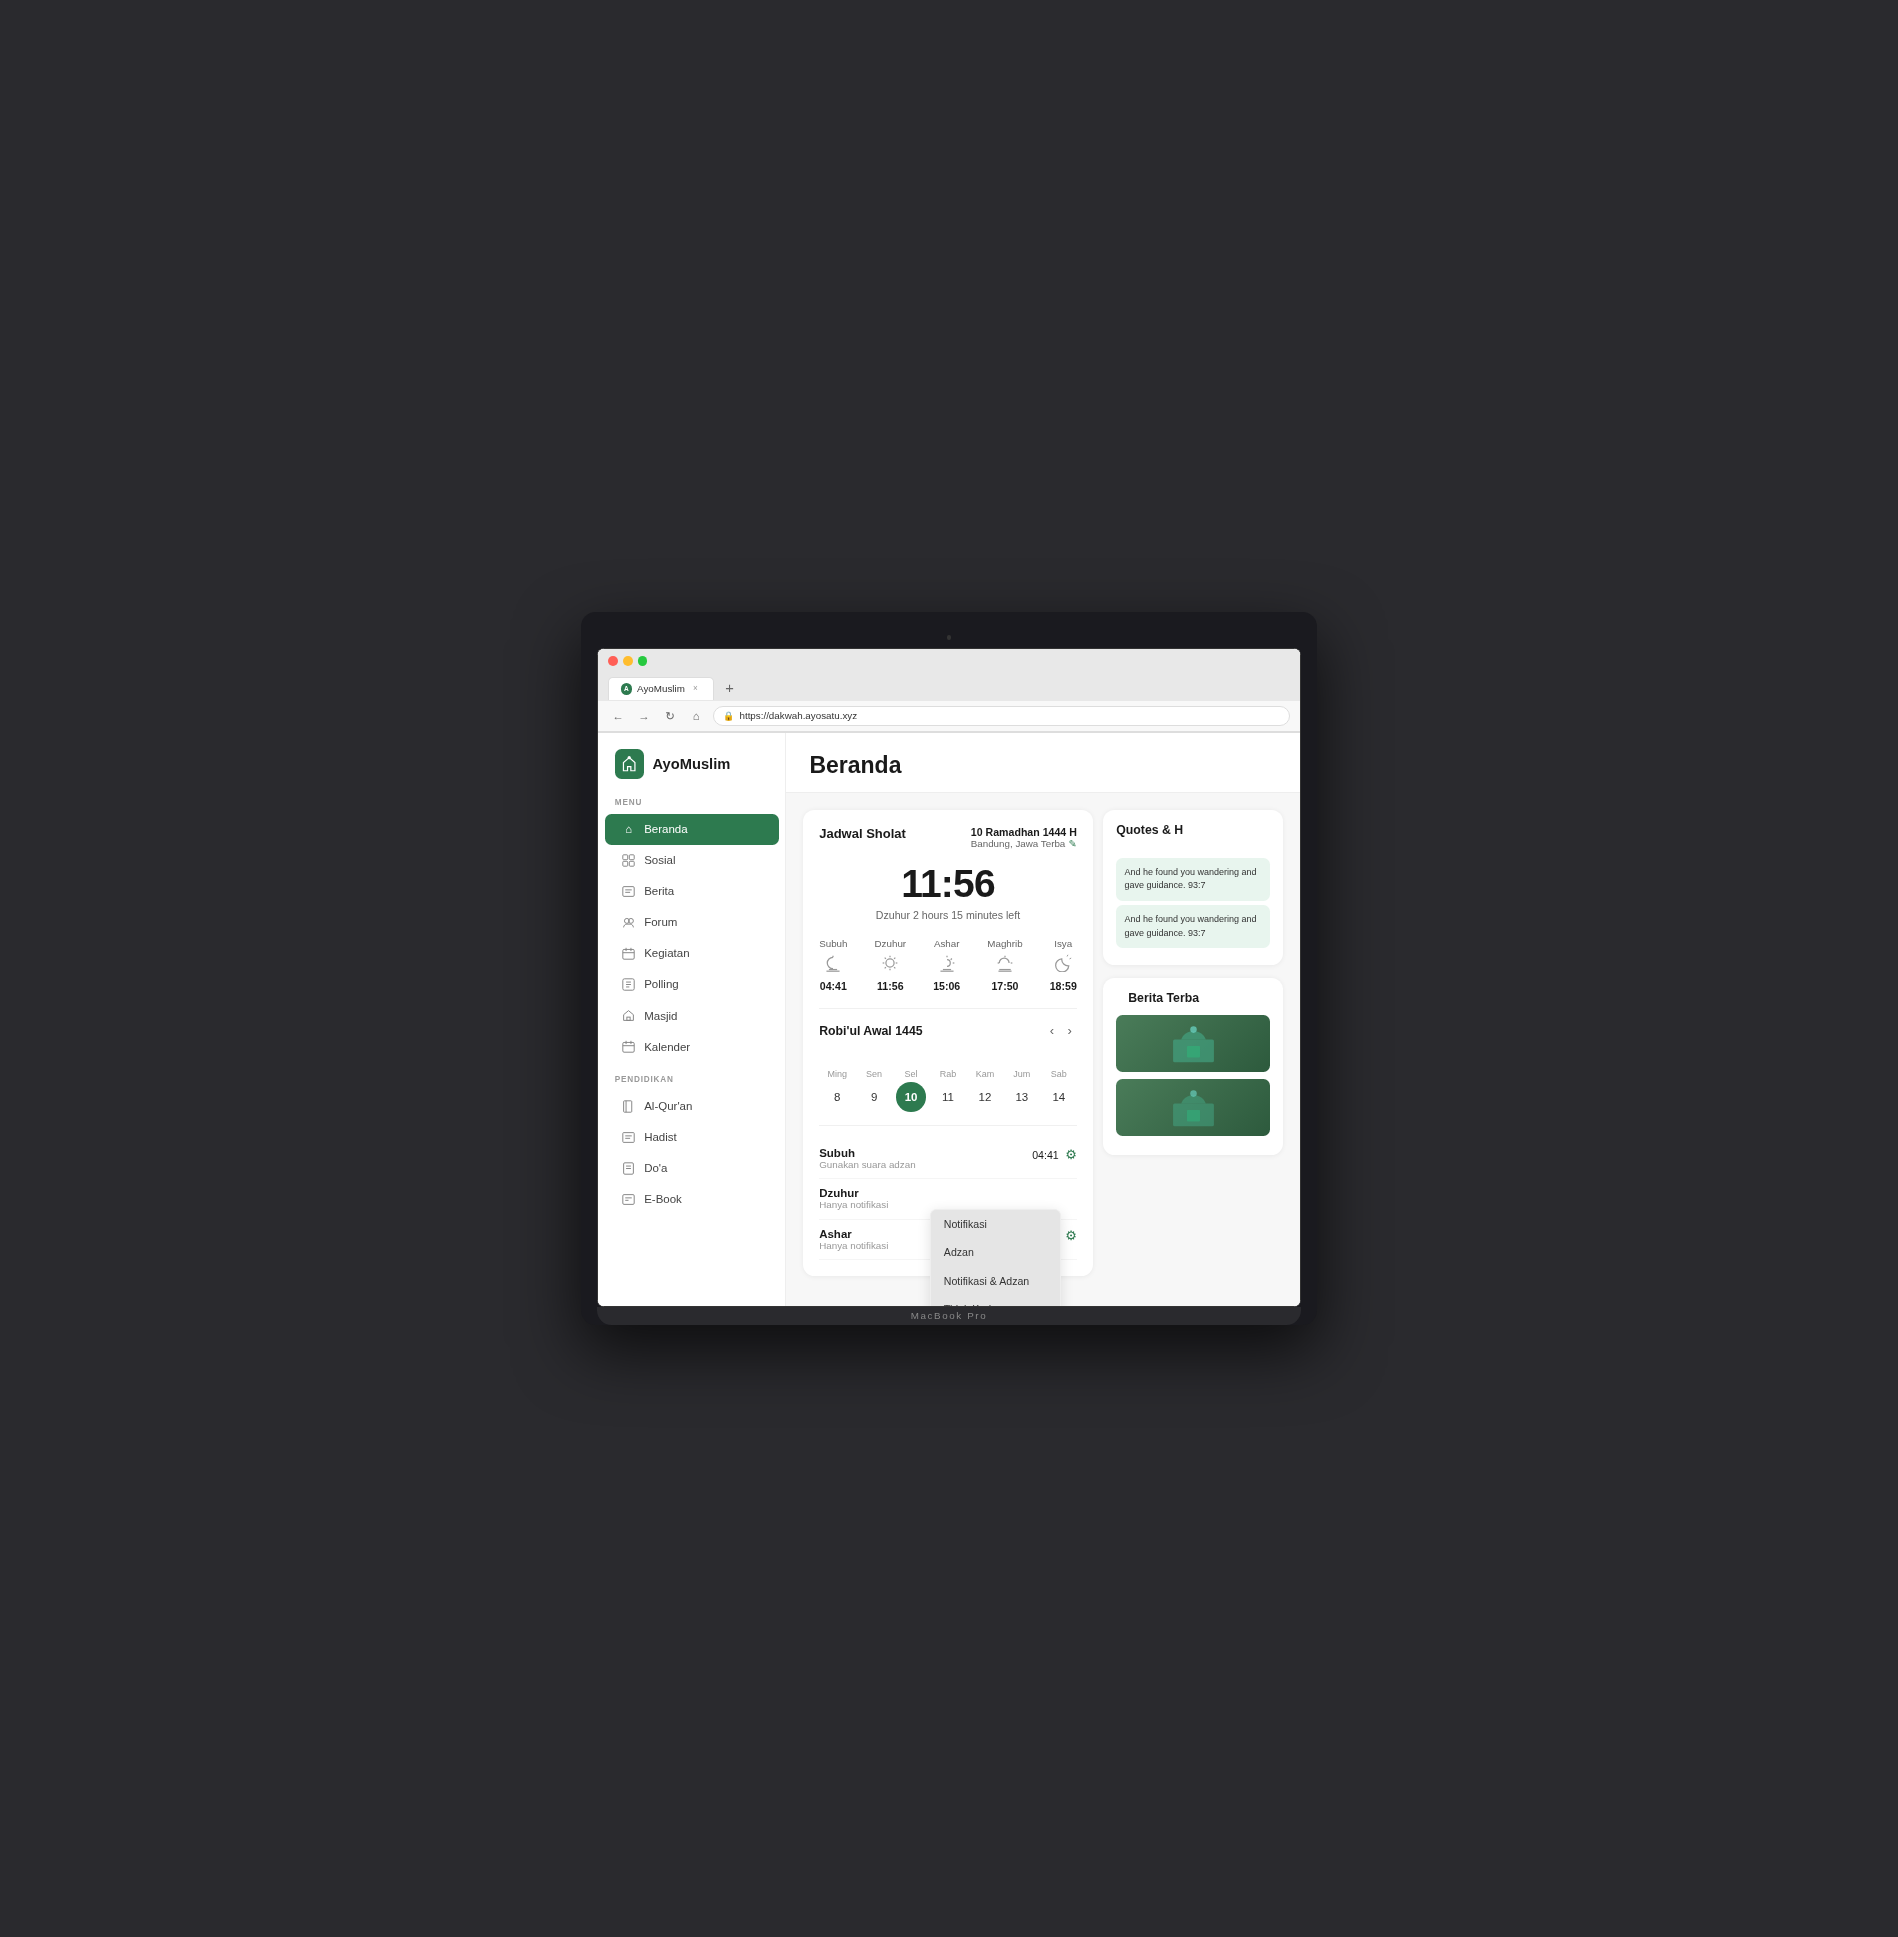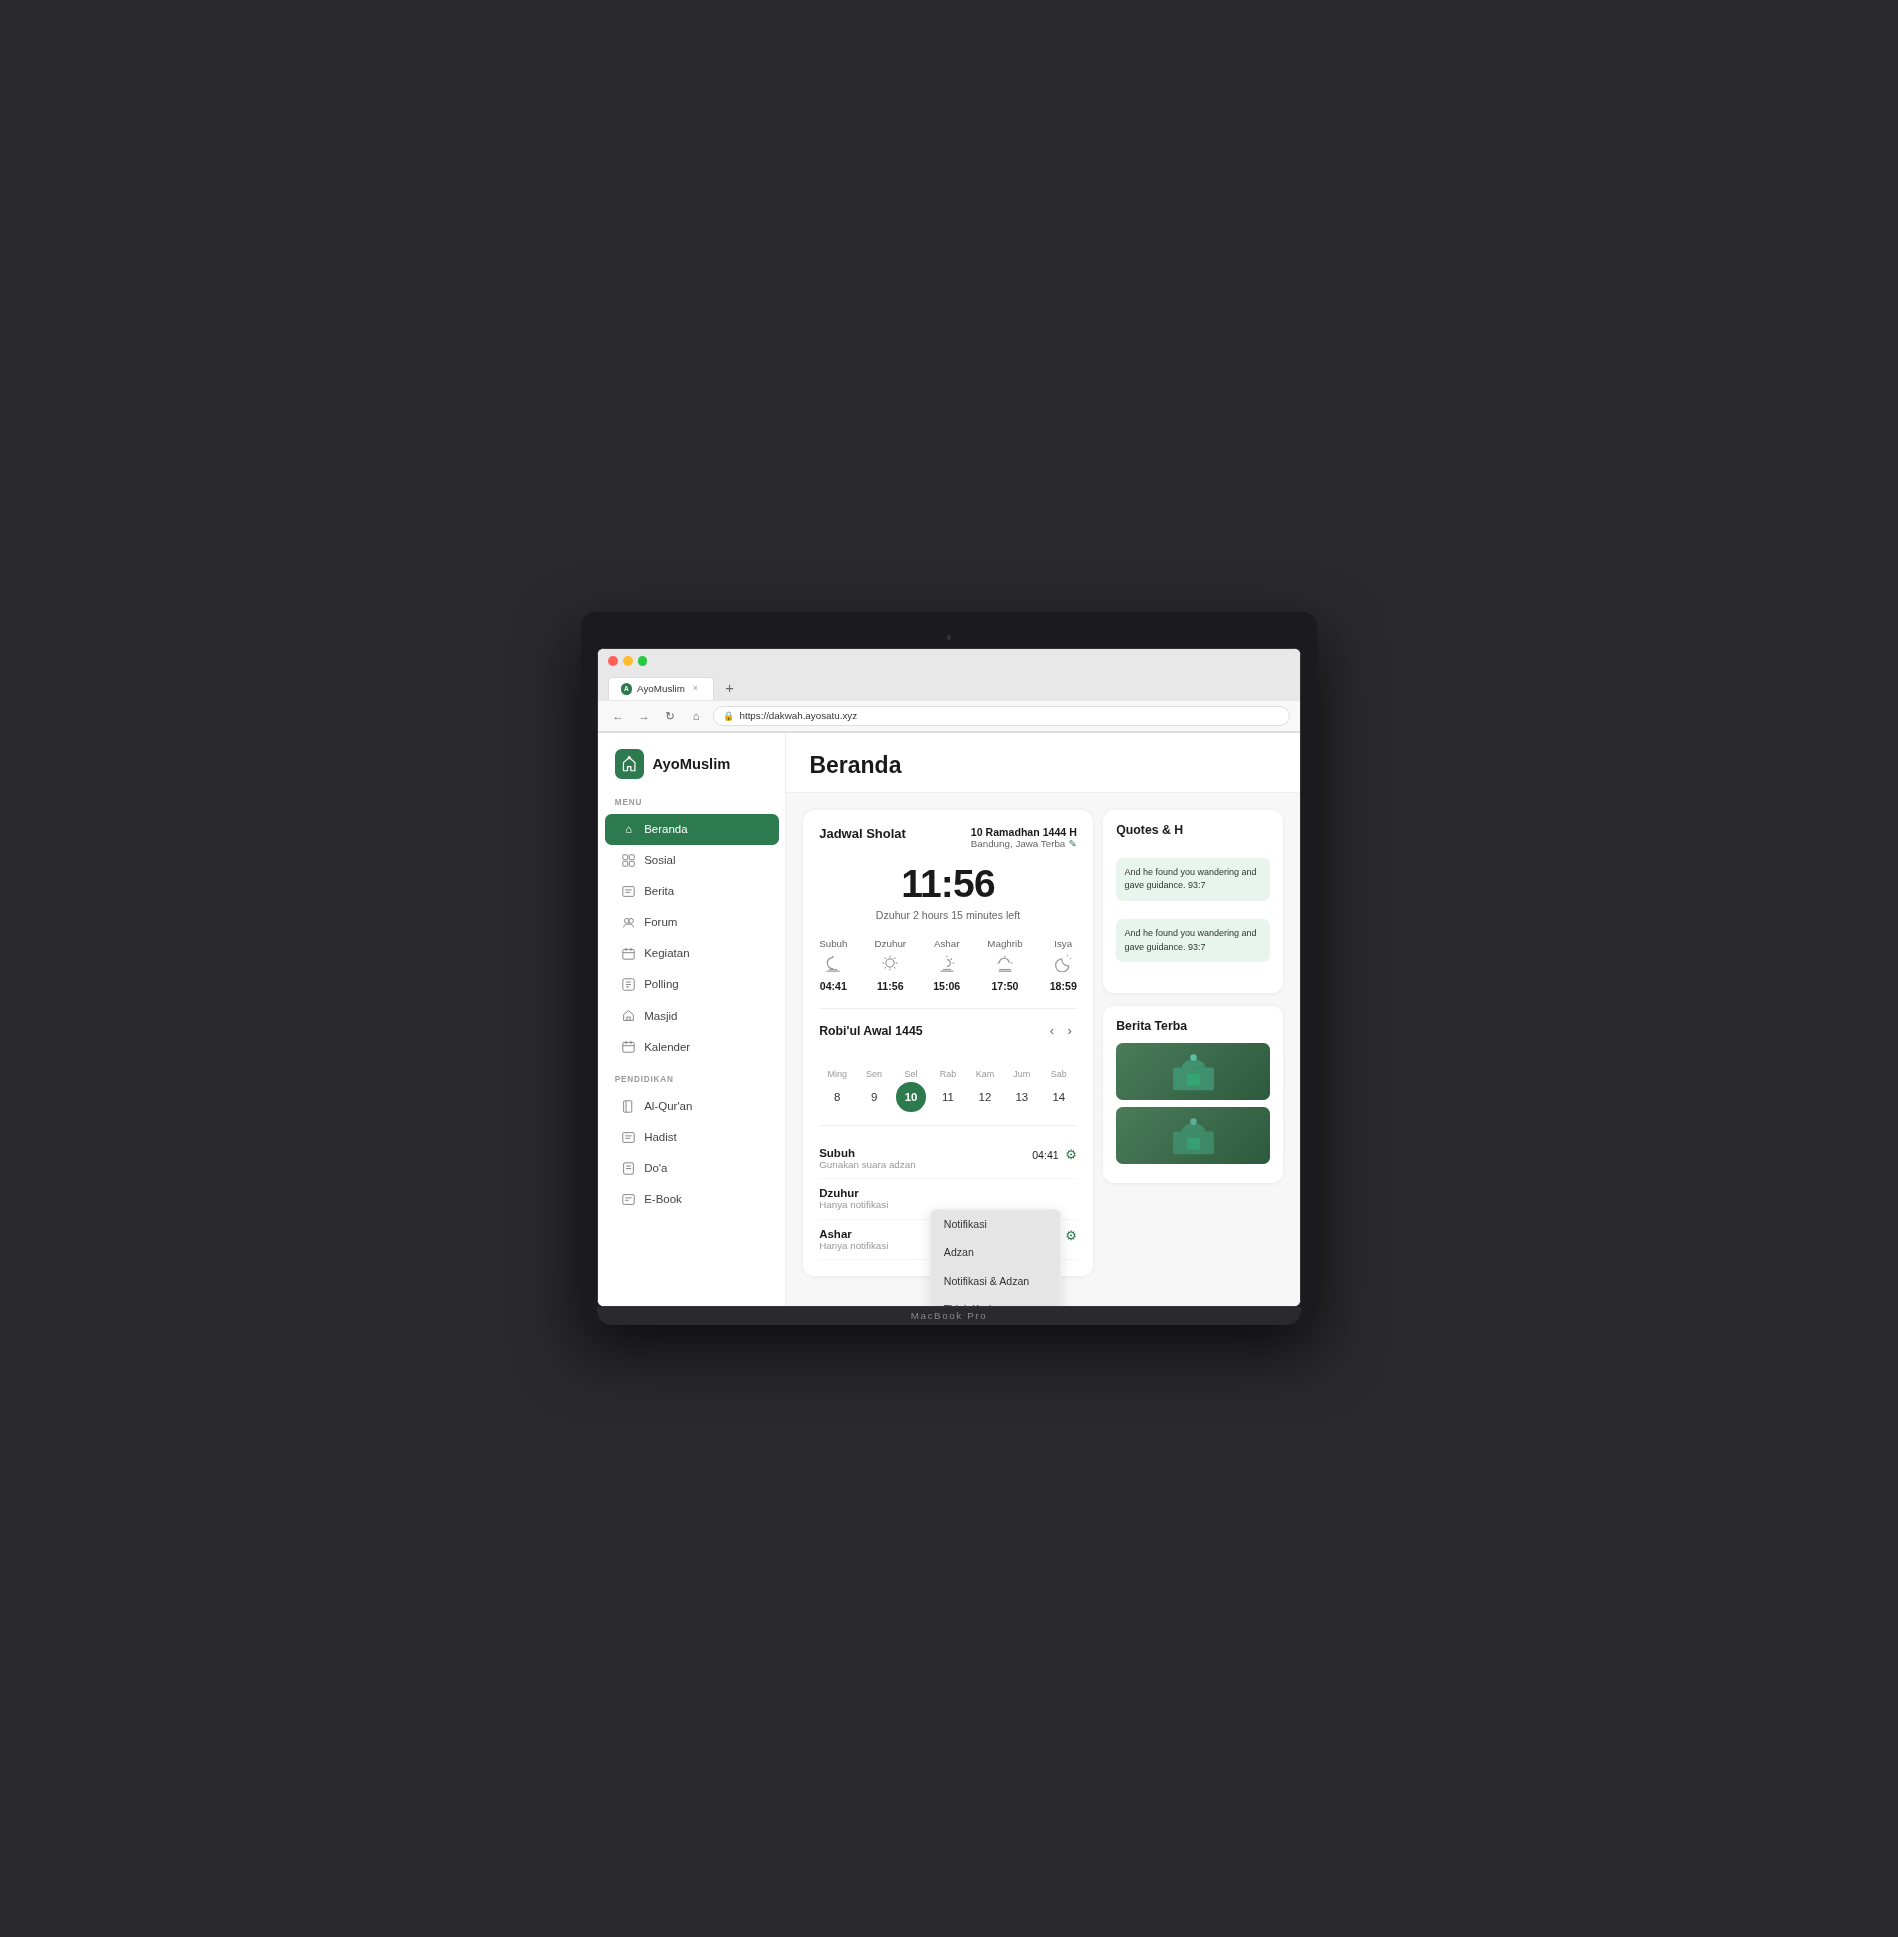--- a/index.html
+++ b/index.html
@@ -398,38 +398,39 @@
     .quotes-title {
       font-size: 12.3px;
       font-weight: 700;
       color: #1a1a1a;
       margin-bottom: 21px;
     }
     .quote-item {
       background: #e8f5ee;
       border-radius: 6.5px;
       padding: 8.2px;
-      margin-bottom: 18px;
+      margin-bottom: 4px;
     }
     .quote-text {
       font-size: 9px;
       color: #333;
       line-height: 1.5;
     }
     .news-card {
       background: #fff;
       border-radius: 11.5px;
       padding: 13px;
       box-shadow: 0 0.8px 4.9px rgba(0,0,0,0.06);
     }
     .news-title {
       font-size: 12.3px;
       font-weight: 700;
       color: #1a1a1a;
       margin-bottom: 9.8px;
+      margin-left: 12px;
     }
     .news-image {
       width: 100%;
       height: 57px;
       background: linear-gradient(135deg, #4a7c59, #2d5a3d);
       border-radius: 6.5px;
       margin-bottom: 6.5px;
       overflow: hidden;
       display: flex;
       align-items: center;

